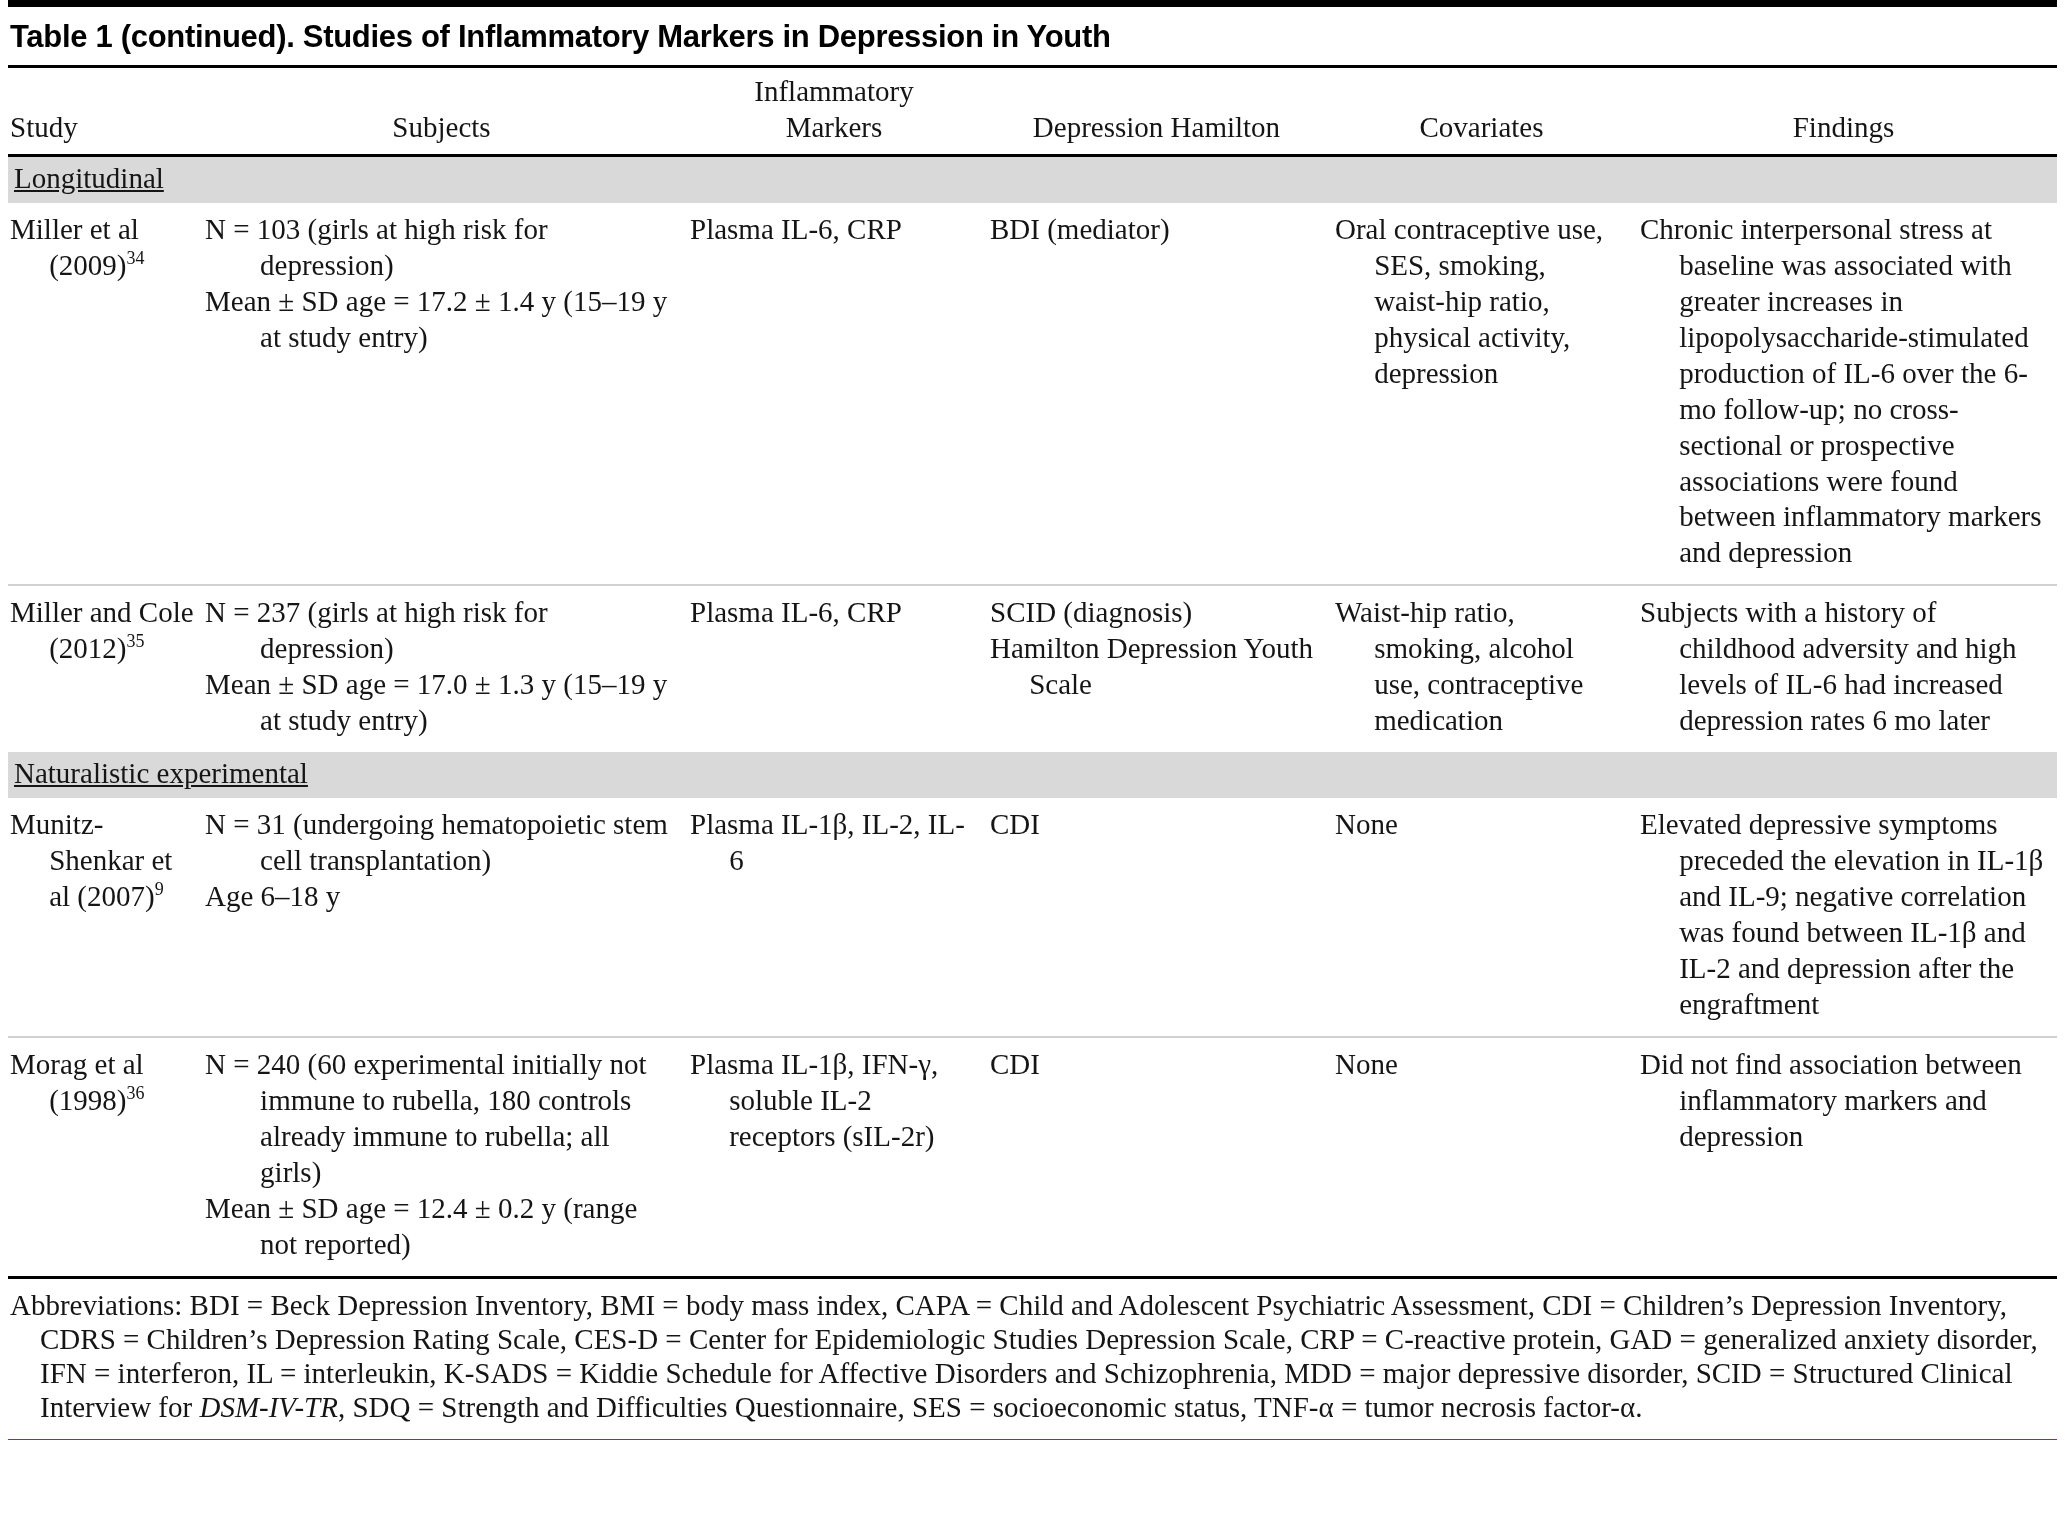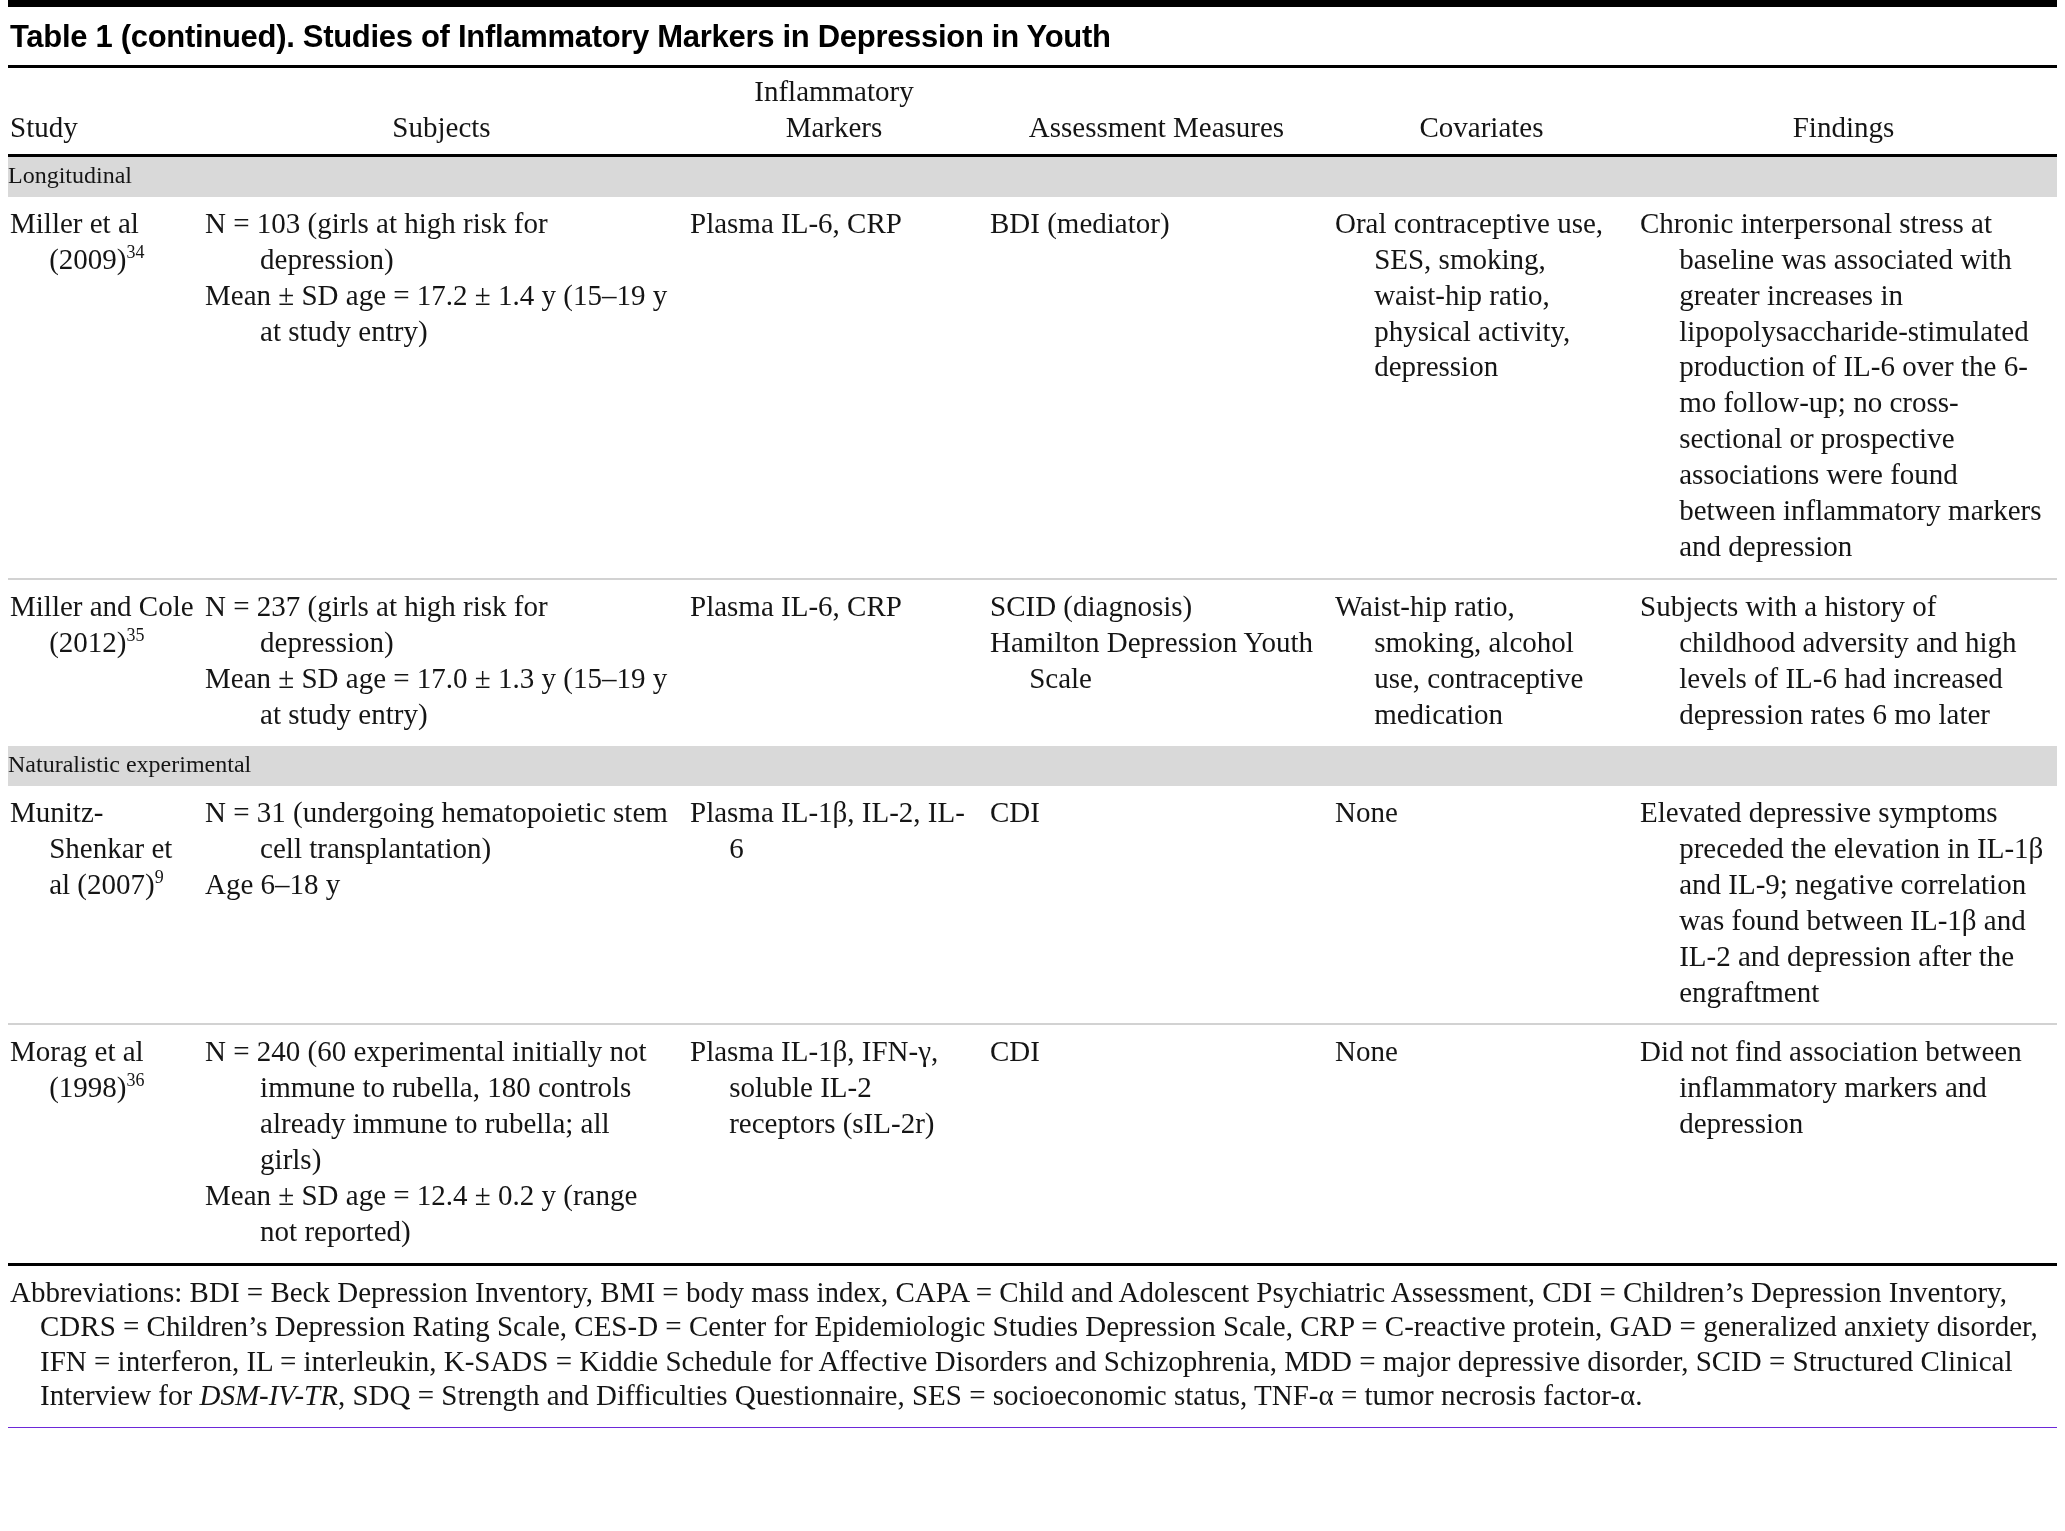--- a/index.html
+++ b/index.html
@@ -42,22 +42,23 @@
     vertical-align:bottom;
     text-align:center;
     padding:6px 8px 8px 0;
     border-bottom:3px solid #000;
     font-size:29px;
   }
   thead th.th-left { text-align:left; padding-left:2px; }
 
   tr.section td {
     background:#d9d9d9;
-    padding:4px 0 6px 0;
-    font-size:24px;
+    padding:4px 0 6px 6px;
+    font-size:29px;
+    text-decoration:underline;
   }
 
   td.cell {
     vertical-align:top;
     padding:9px 18px 13px 2px;
   }
   td.cell.study    { padding-right:6px; }
   td.cell.findings { padding-right:4px; }
 
   tr.row-sep td { border-top:2px solid #d2d2d2; }
@@ -94,21 +95,21 @@
         <col class="c-findings">
     </colgroup>
     <thead>
       <tr>
         <th class="th-left">Study</th>
         <th>Subjects</th>
         <th>
           <div>Inflammatory</div>
           <div>Markers</div>
         </th>
-        <th>Assessment Measures</th>
+        <th>Depression Hamilton</th>
         <th>Covariates</th>
         <th>Findings</th>
       </tr>
     </thead>
     <tbody>
 
       <tr class="section">
         <td colspan="6">Longitudinal</td>
       </tr>
 

